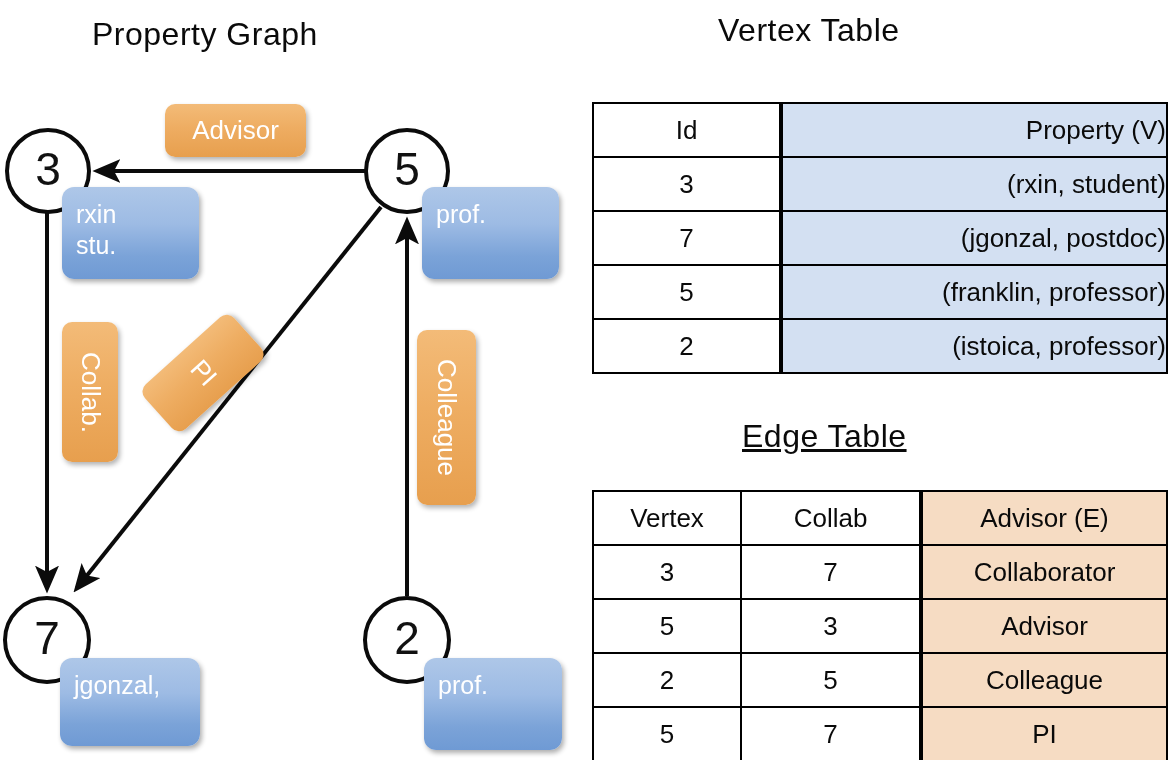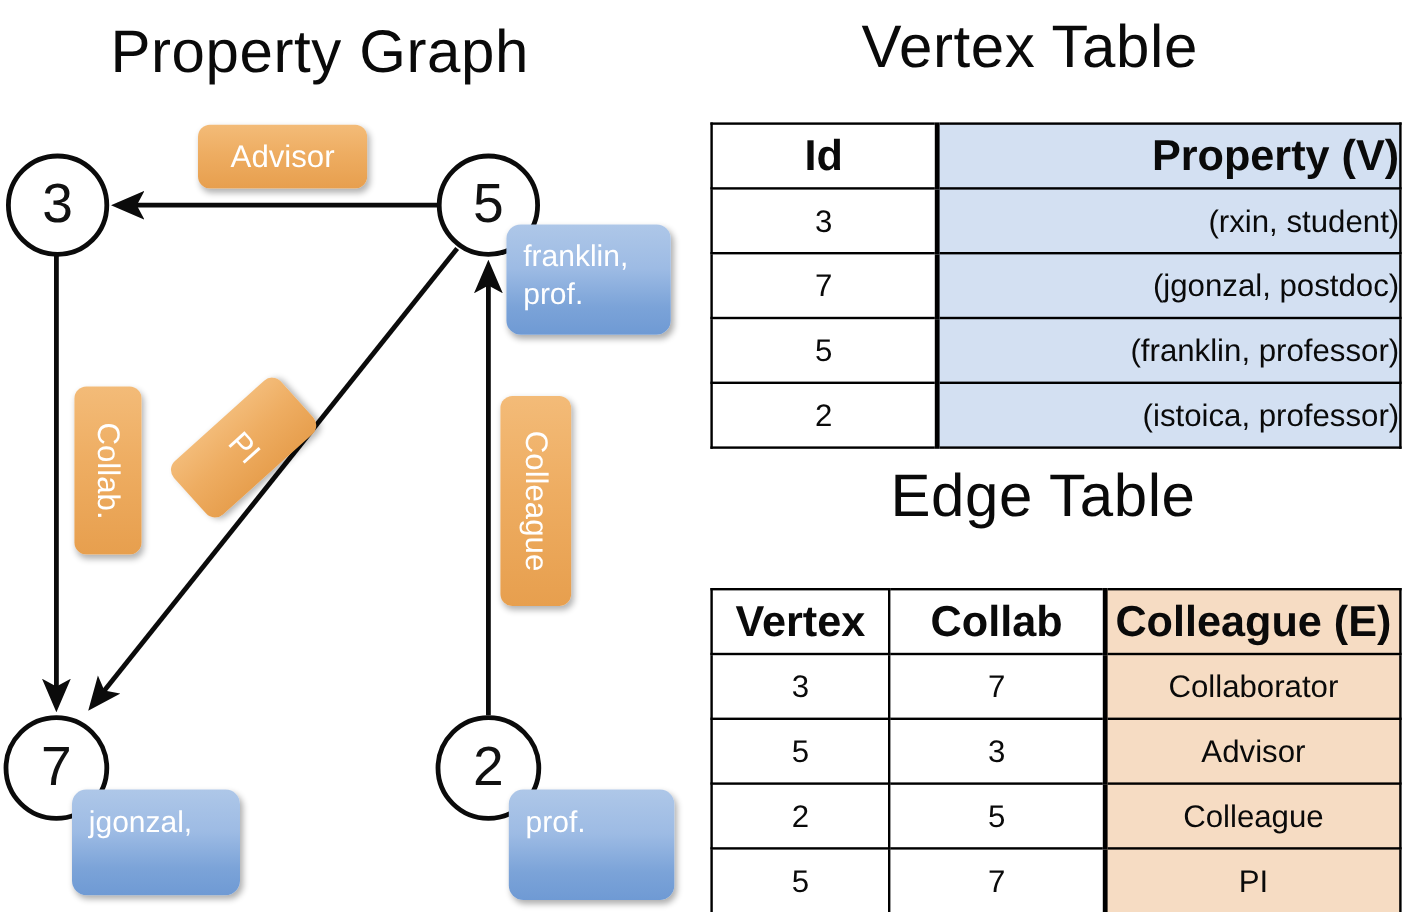--- a/index.html
+++ b/index.html
@@ -13,29 +13,29 @@
     position: relative;
     overflow: hidden;
     font-family: "Liberation Sans", sans-serif;
     color: #000;
   }
 
   
   .title {
     position: absolute;
     font-weight: 400;
-    font-size: 50px;
+    font-size: 32px;
     line-height: 1;
     letter-spacing: 0.5px;
     color: #0a0a0a;
     white-space: nowrap;
   }
   #title-property-graph { left: 92px;  top: 18px; }
   #title-vertex-table   { left: 718px; top: 14px; }
-  #title-edge-table     { left: 742px; top: 388px; }
+  #title-edge-table     { left: 742px; top: 420px; text-decoration: underline; }
 
   
   #graph-canvas {
     position: absolute;
     left: 0; top: 90px;
     width: 580px; height: 670px;
   }
   #graph-edges { position: absolute; left: 0; top: 0; width: 580px; height: 670px; }
 
   .node {
@@ -114,22 +114,22 @@
   }
   table.datatable td, table.datatable th {
     border: 2px solid #000;
     text-align: center;
     font-weight: normal;
     font-size: 26px;
     color: #0a0a0a;
     padding: 0;
   }
   table.datatable th {
-    font-weight: bold;
-    font-size: 36px;
+    font-weight: normal;
+    font-size: 26px;
   }
 
   #vertex-table { left: 592px; top: 102px; width: 574px; }
   #vertex-table td, #vertex-table th { height: 52px; }
   #vertex-table .col-prop { background: #d3e0f2; border-left-width: 4px; text-align: right; }
 
   #edge-table { left: 592px; top: 490px; width: 574px; }
   #edge-table td, #edge-table th { height: 52px; }
   #edge-table .col-prop { background: #f6dcc3; border-left-width: 4px; }
 </style>
@@ -172,22 +172,25 @@
   <div class="node" id="node-5">
     <span>5</span>
   </div>
   <div class="node" id="node-7">
     <span>7</span>
   </div>
   <div class="node" id="node-2">
     <span>2</span>
   </div>
 
+  <div class="prop-box" id="prop-rxin">
+    <div>rxin</div>
+    <div>stu.</div>
+  </div>
   <div class="prop-box" id="prop-franklin">
-    <div>franklin,</div>
     <div>prof.</div>
   </div>
   <div class="prop-box" id="prop-jgonzal">
     <div>jgonzal,</div>
   </div>
   <div class="prop-box" id="prop-istoica">
     <div>prof.</div>
   </div>
 
   <div class="label-box" id="label-advisor">
@@ -238,21 +241,21 @@
 <table class="datatable" id="edge-table">
   <colgroup>
       <col style="width:148px">
       <col style="width:180px">
       <col style="width:246px">
     </colgroup>
   <thead>
     <tr>
       <th>Vertex</th>
       <th>Collab</th>
-      <th class="col-prop">Colleague (E)</th>
+      <th class="col-prop">Advisor (E)</th>
     </tr>
   </thead>
   <tbody>
     <tr>
       <td>3</td>
       <td>7</td>
       <td class="col-prop">Collaborator</td>
     </tr>
     <tr>
       <td>5</td>

